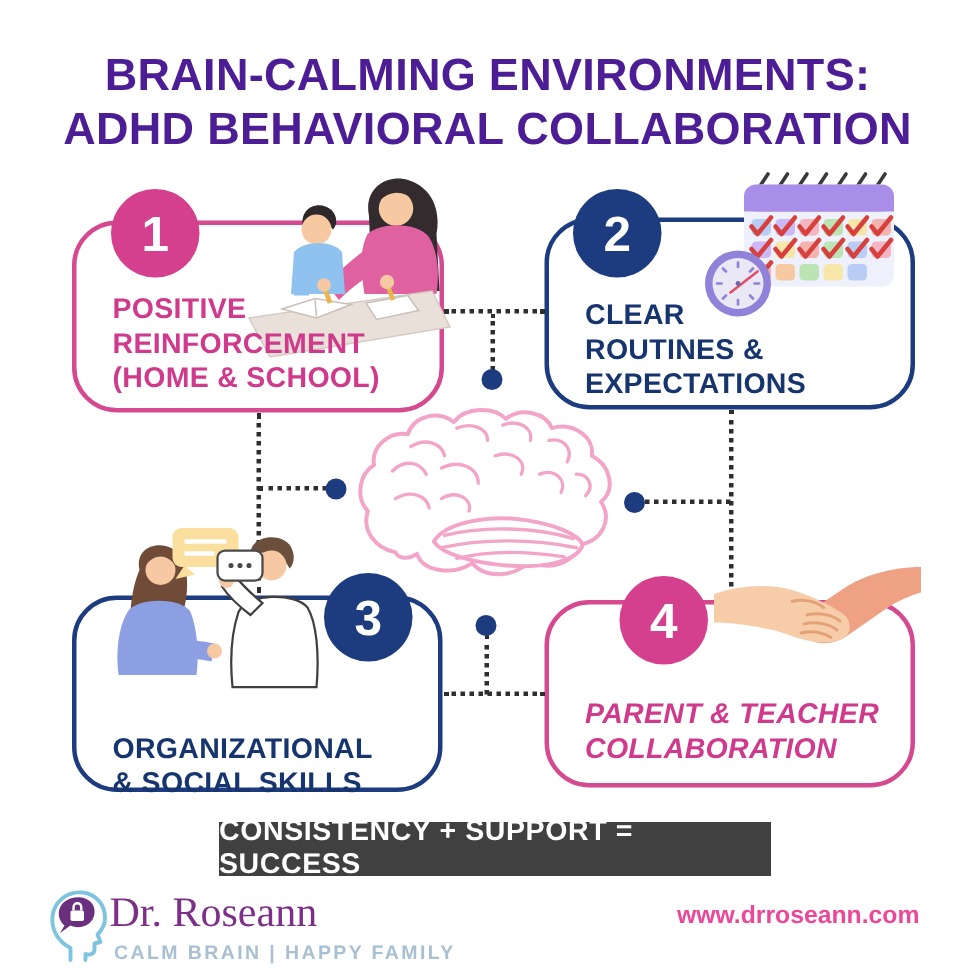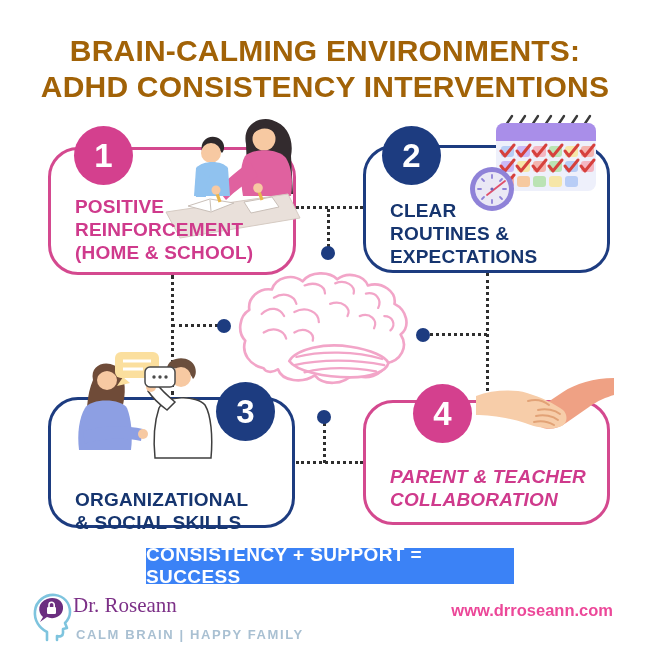--- a/index.html
+++ b/index.html
@@ -1,20 +1,20 @@
 <!DOCTYPE html>
 <html><head>
 <meta charset="utf-8">
 <style>
   html,body{margin:0;padding:0;background:#fff;}
   #canvas{position:relative;width:650px;height:650px;background:#ffffff;overflow:hidden;
           font-family:"Liberation Sans",sans-serif;}
   
   .title{position:absolute;left:0;top:33px;width:650px;text-align:center;z-index:6;
-         color:#a16207;font-weight:bold;font-size:30px;line-height:36px;letter-spacing:.2px;}
+         color:#4c1d95;font-weight:bold;font-size:30px;line-height:36px;letter-spacing:.2px;}
   
   .card{position:absolute;border:3.5px solid;border-radius:30px;background:#fff;z-index:1;}
   .card.pink{border-color:#d4498f;}
   .card.navy{border-color:#1d3c80;}
   #card1{left:48px;top:147px;width:242px;height:122px;}
   #card2{left:363px;top:145px;width:241px;height:122px;}
   #card3{left:48px;top:397px;width:241px;height:125px;}
   #card4{left:363px;top:400px;width:241px;height:119px;}
   .num{position:absolute;width:59px;height:59px;border-radius:50%;z-index:5;
        display:flex;align-items:center;justify-content:center;
@@ -51,39 +51,39 @@
   #dot-right{left:416px;top:328px;}
   #dot-bottom{left:317px;top:410px;}
   
   .illo{position:absolute;z-index:4;}
   #illo-brain{left:233px;top:271px;z-index:3;}
   #illo1{left:158px;top:112px;}
   #illo2{left:468px;top:113px;}
   #illo3{left:55px;top:350px;}
   #illo4{left:476px;top:374px;}
   
-  .banner{position:absolute;left:146px;top:548px;width:368px;height:36px;background:#3b82f6;
+  .banner{position:absolute;left:146px;top:548px;width:368px;height:36px;background:#404040;
           display:flex;align-items:center;justify-content:center;z-index:6;}
   .banner span{color:#fff;font-weight:bold;font-size:19px;letter-spacing:.4px;}
   
   .brand-name{position:absolute;left:73px;top:593px;color:#7c3087;z-index:6;
-              font-family:"Liberation Serif",serif;font-size:21px;}
+              font-family:"Liberation Serif",serif;font-size:28px;}
   .brand-tagline{position:absolute;left:76px;top:627px;color:#a9c0d2;z-index:6;
                  font-size:13px;font-weight:bold;letter-spacing:1.6px;}
   .website{position:absolute;right:37px;top:601px;color:#ec4899;z-index:6;
            font-size:16.5px;font-weight:bold;}
 </style>
 </head>
 <body>
 
 <div id="canvas">
 
   <div class="title">
     <div>BRAIN-CALMING ENVIRONMENTS:</div>
-    <div>ADHD CONSISTENCY INTERVENTIONS</div>
+    <div>ADHD BEHAVIORAL COLLABORATION</div>
   </div>
 
   <div id="conn-top-h" class="conn h"></div>
   <div id="conn-top-v" class="conn v"></div>
   <div id="conn-left-v" class="conn v"></div>
   <div id="conn-left-h" class="conn h"></div>
   <div id="conn-right-v" class="conn v"></div>
   <div id="conn-right-h" class="conn h"></div>
   <div id="conn-bottom-v" class="conn v"></div>
   <div id="conn-bottom-h" class="conn h"></div>

